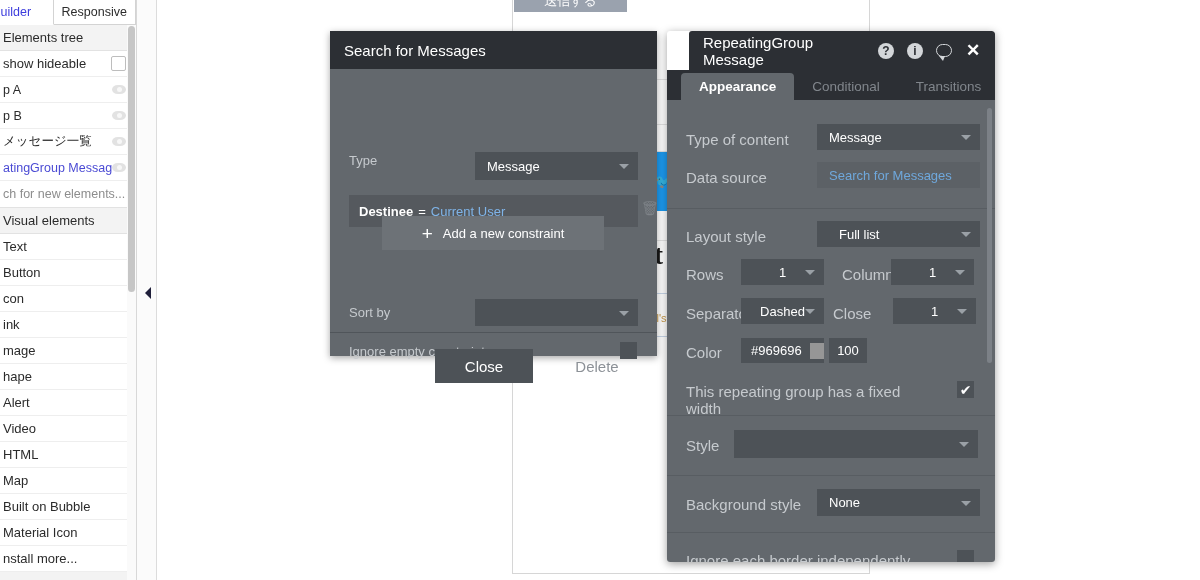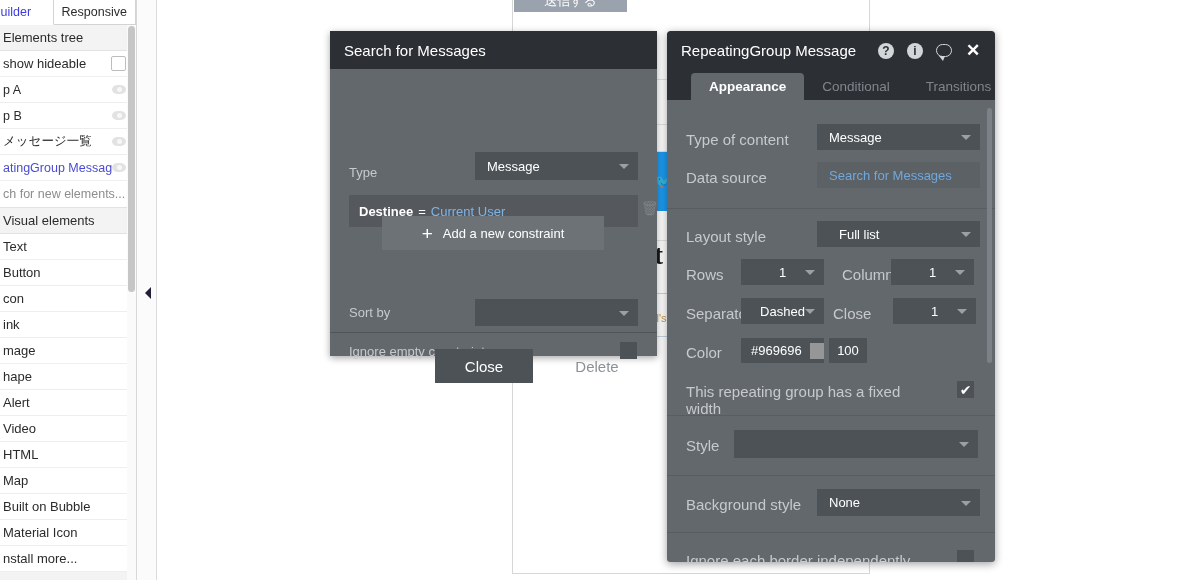--- a/index.html
+++ b/index.html
@@ -131,21 +131,21 @@
     color:#ffffff; font-size:13px; line-height:1;
   }
 
   
   .dlg-search {
     position:absolute; left:330px; top:31px; width:327px; height:325px;
     box-shadow: 0 2px 7px rgba(0,0,0,0.35);
   }
   .dlg-search .dlg-header { height:38px; }
   .dlg-search .dlg-body { height:287px; position:relative; }
-  .sm-type-label { position:absolute; left:19px; top:96px; }
+  .sm-type-label { position:absolute; left:19px; top:84px; }
   .sm-type-ctrl { position:absolute; left:145px; top:83px; width:163px; height:28px; padding-left:12px; }
   .sm-constraint {
     position:absolute; left:19px; top:126px; width:289px; height:32px;
     background:#55595e; display:flex; align-items:center; padding-left:10px;
     font-size:13px;
   }
   .sm-constraint .cfield { color:#ffffff; font-weight:bold; }
   .sm-constraint .ceq { color:#ffffff; margin:0 5px; }
   .sm-constraint .cval { color:#7fb4e8; }
   .sm-trash {
@@ -175,21 +175,21 @@
   }
   .dlg-search .sm-abs-wrap { position:absolute; left:0; top:0; width:327px; height:287px; }
 
   
   .dlg-rg {
     position:absolute; left:667px; top:31px; width:328px; height:531px;
     box-shadow: 0 2px 9px rgba(0,0,0,0.38); border-radius:3px;
     overflow:hidden;
   }
   .dlg-rg .dlg-header {
-    height:39px; justify-content:space-between; border-radius:3px 3px 0 0;
+    height:39px; justify-content:space-between; border-radius:3px 3px 0 0;margin-left:22px;
   }
   .rg-title { font-size:15px; }
   .rg-icons { display:flex; align-items:center; gap:13px; }
   .ic {
     width:16px; height:16px; display:flex; align-items:center;
     justify-content:center; color:#d3d6d9; font-size:13px; line-height:1;
   }
   .ic-circle {
     width:16px; height:16px; border-radius:50%; background:#d3d6d9;
     color:#2c2f34; font-size:12px; font-weight:bold;
@@ -199,21 +199,21 @@
     width:16px; height:13px; border:1.8px solid #d3d6d9; border-radius:7px;
     position:relative;
   }
   .ic-speech::after {
     content:""; position:absolute; left:2px; bottom:-5px;
     width:0;height:0;border-left:4px solid transparent;
     border-right:2px solid transparent;border-top:5px solid #d3d6d9;
   }
   .ic-x { font-size:17px; color:#ffffff; font-weight:bold; }
 
-  .rg-tabs { height:30px; background:#2c2f34; display:flex; align-items:flex-end; padding-left:24px; }
+  .rg-tabs { height:30px; background:#2c2f34; display:flex; align-items:flex-end; padding-left:14px; }
   .rg-tab {
     height:27px; display:flex; align-items:center; padding:0 18px;
     font-size:13.5px;
   }
   .rg-tab.active { background:#63686d; color:#ffffff; border-radius:4px 4px 0 0; font-weight:bold; }
   .rg-tab.inactive { color:#81868c; }
 
   .rg-body {
     background:#63686d; height:462px; position:relative;
     overflow:hidden;

